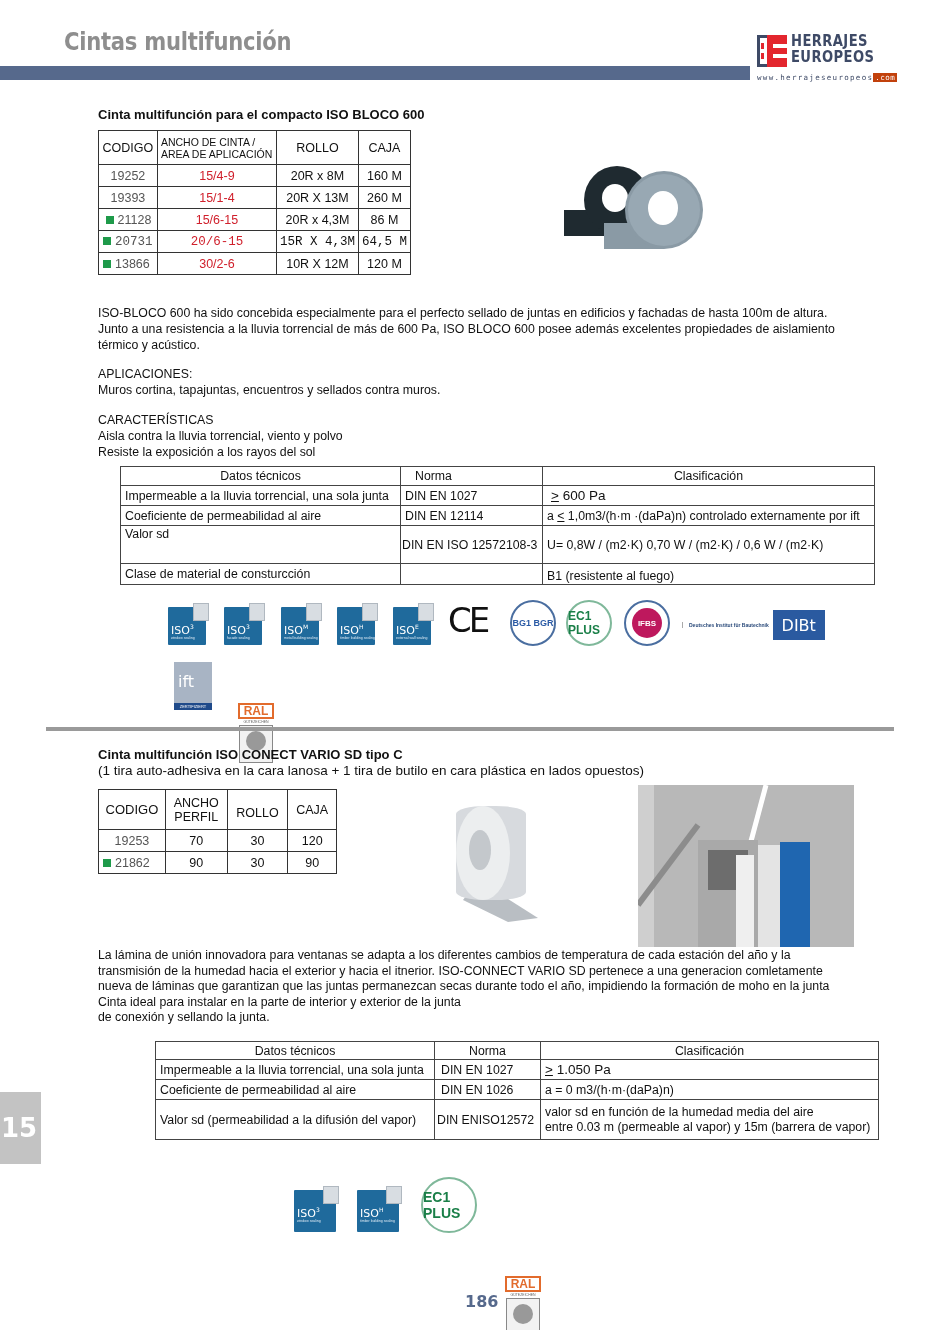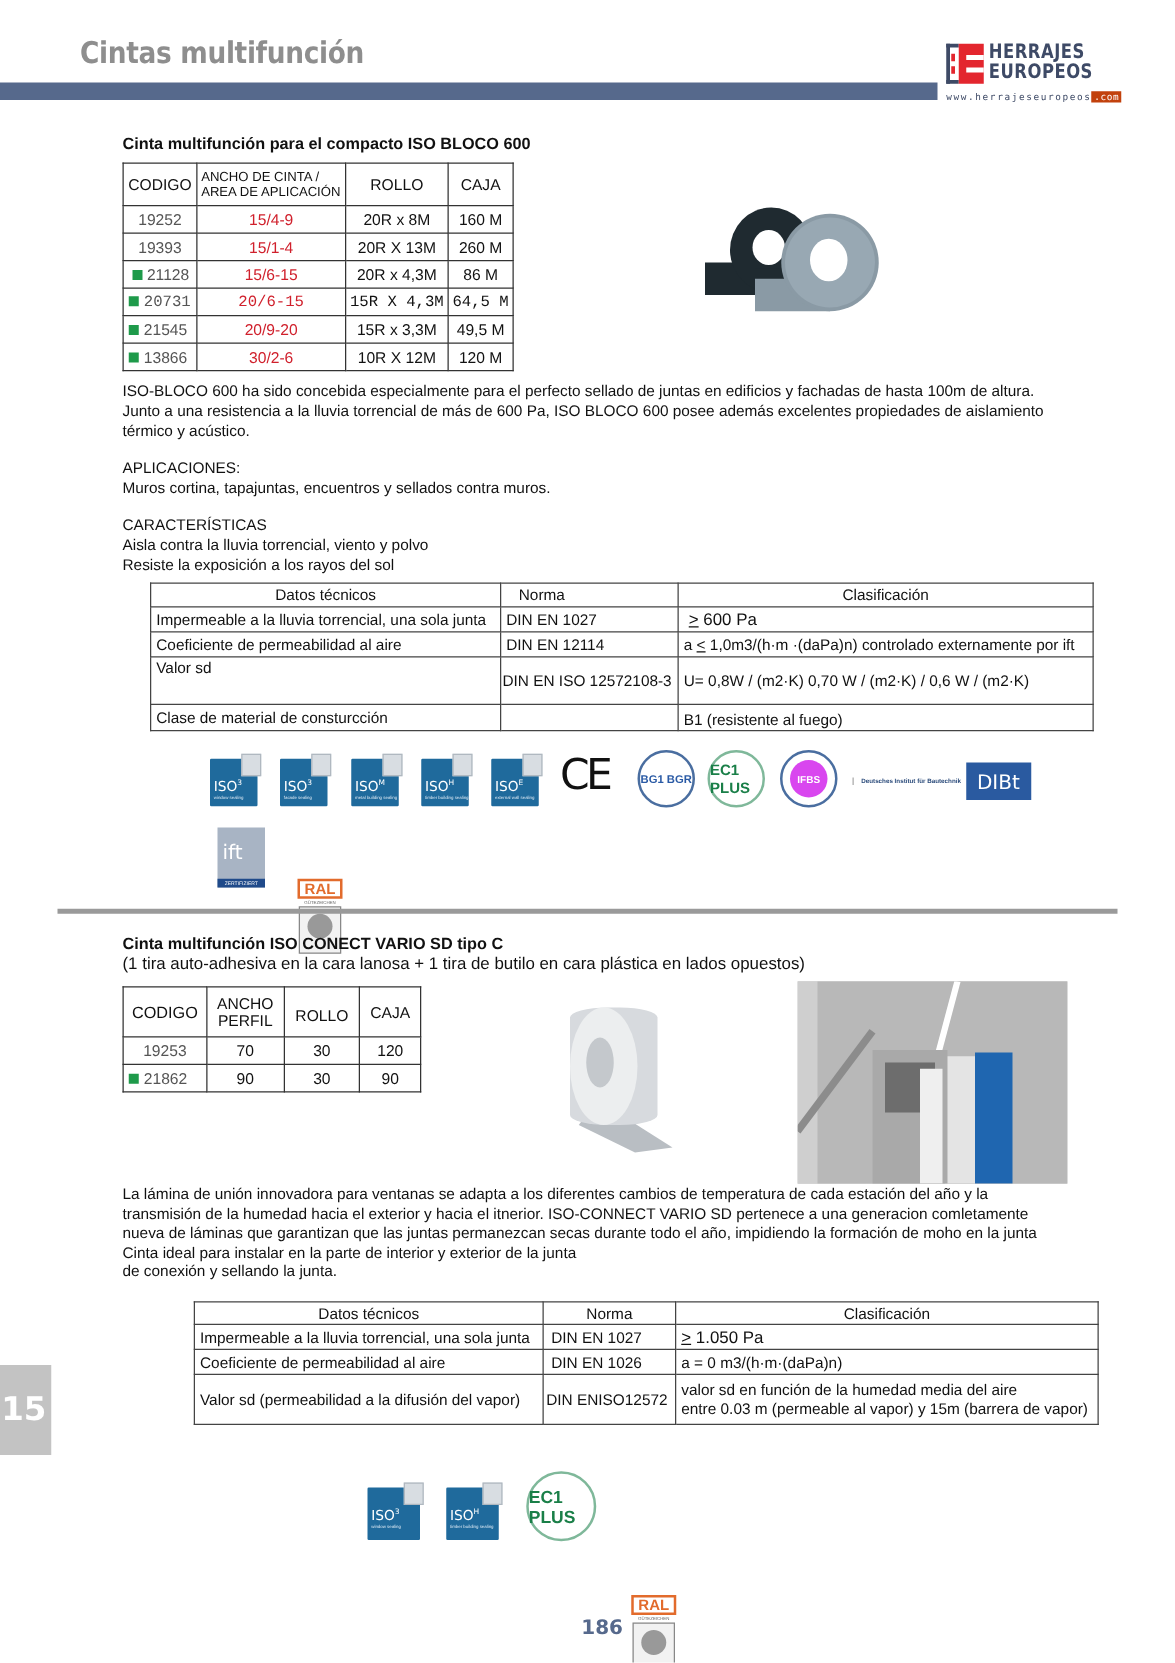--- a/index.html
+++ b/index.html
@@ -39,21 +39,21 @@
     table.tech th { text-align: center; }
     .ul { text-decoration: underline; }
 
     .cert { position: absolute; }
     .iso-badge { width: 38px; height: 38px; background: #1f6a9c; position: relative; color: #fff; border-radius: 1px; }
     .iso-badge .iso-t { position: absolute; left: 3px; top: 16px; font-size: 11px; font-family: "DejaVu Sans", sans-serif; }
     .iso-badge .iso-s { position: absolute; left: 3px; top: 29px; font-size: 3.5px; line-height: 4px; color: #dbe8f3; }
     .iso-badge .iso-pic { position: absolute; right: -3px; top: -4px; width: 16px; height: 18px; background: #d8dde2; border: 1px solid #b0b8c0; }
     .round-badge { width: 46px; height: 46px; border-radius: 50%; border: 2px solid #7fb89a; display: flex; align-items: center; justify-content: center; font-weight: bold; font-size: 12px; color: #1a7f48; background: #fff; }
     .round-badge.blue { border-color: #4a6ea0; color: #fff; }
-    .round-badge.blue .inner { width: 30px; height: 30px; border-radius: 50%; background: #d946ef; display: flex; align-items: center; justify-content: center; font-size: 8px; line-height: 9px; text-align: center; }
+    .round-badge.blue .inner { width: 30px; height: 30px; border-radius: 50%; background: #be185d; display: flex; align-items: center; justify-content: center; font-size: 8px; line-height: 9px; text-align: center; }
     .ce-mark { font-size: 34px; font-family: "DejaVu Sans", sans-serif; color: #111; letter-spacing: -3px; }
     .dibt { display: flex; align-items: center; height: 40px; }
     .dibt .dt { font-size: 5px; line-height: 6px; font-weight: bold; color: #2a4a7a; text-align: right; padding-right: 4px; border-left: 1px solid #aaa; padding-left: 6px; }
     .dibt .db { width: 52px; height: 30px; background: #2a5aa0; color: #fff; font-size: 16px; display: flex; align-items: center; justify-content: center; font-family: "DejaVu Sans", sans-serif; }
     .ift { width: 38px; height: 48px; background: #a8b4c4; position: relative; }
     .ift .ift-t { position: absolute; left: 4px; top: 10px; font-size: 16px; color: #fff; font-family: "DejaVu Sans", sans-serif; }
     .ift .ift-b { position: absolute; left: 0; bottom: 0; width: 38px; height: 7px; background: #1f4a8a; color: #fff; font-size: 4px; line-height: 7px; text-align: center; }
     .ral { width: 36px; height: 60px; position: relative; }
     .ral .ral-t { width: 36px; height: 16px; border: 2px solid #e26b2c; color: #e26b2c; font-weight: bold; font-size: 12px; text-align: center; line-height: 12px; }
     .ral .ral-s { font-size: 3.5px; text-align: center; color: #666; margin-top: 1px; }
@@ -121,26 +121,20 @@
         <td><span>20R x 4,3M</span></td>
         <td><span>86 M</span></td>
       </tr>
       <tr style="height: 22px; font-family: Liberation Mono, monospace;">
         <td class="code" style="text-align: left; padding-left: 4px;"><span class="sq"></span><span>20731</span></td>
         <td class="red"><span>20/6-15</span></td>
         <td><span>15R X 4,3M</span></td>
         <td><span>64,5 M</span></td>
       </tr>
       <tr style="height: 22px;">
-        <td class="code" style="text-align: left; padding-left: 4px;"><span class="sq"></span><span>21545</span></td>
-        <td class="red"><span>20/9-20</span></td>
-        <td><span>15R x 3,3M</span></td>
-        <td><span>49,5 M</span></td>
-      </tr>
-      <tr style="height: 22px;">
         <td class="code" style="text-align: left; padding-left: 4px;"><span class="sq"></span><span>13866</span></td>
         <td class="red"><span>30/2-6</span></td>
         <td><span>10R X 12M</span></td>
         <td><span>120 M</span></td>
       </tr>
     </tbody>
 </table>
 
 <div class="img" style="left:562px; top:160px; width:160px; height:92px;">
   <svg width="160" height="92" viewBox="0 0 160 92">

